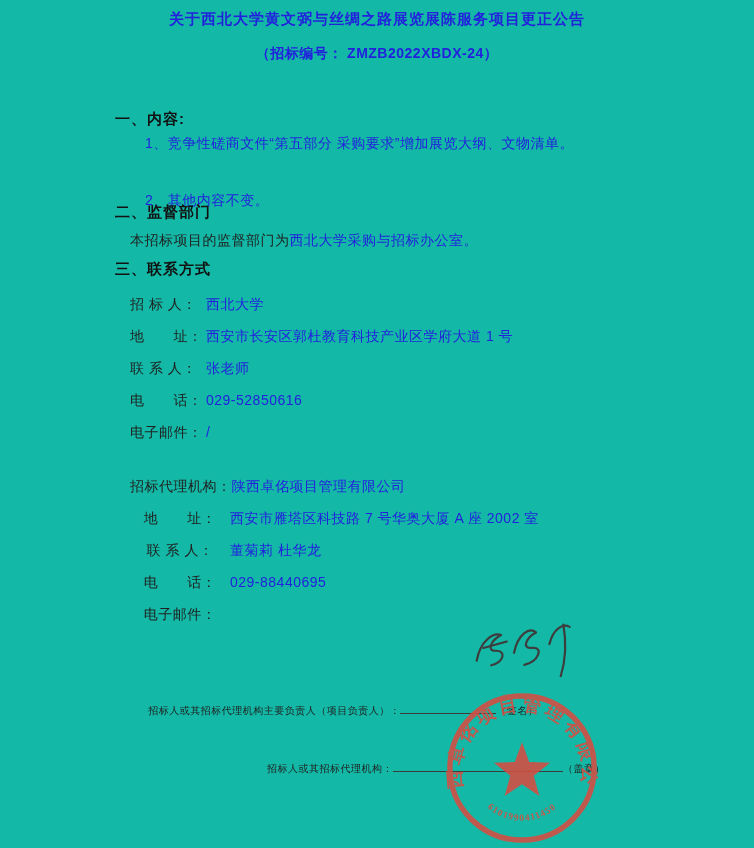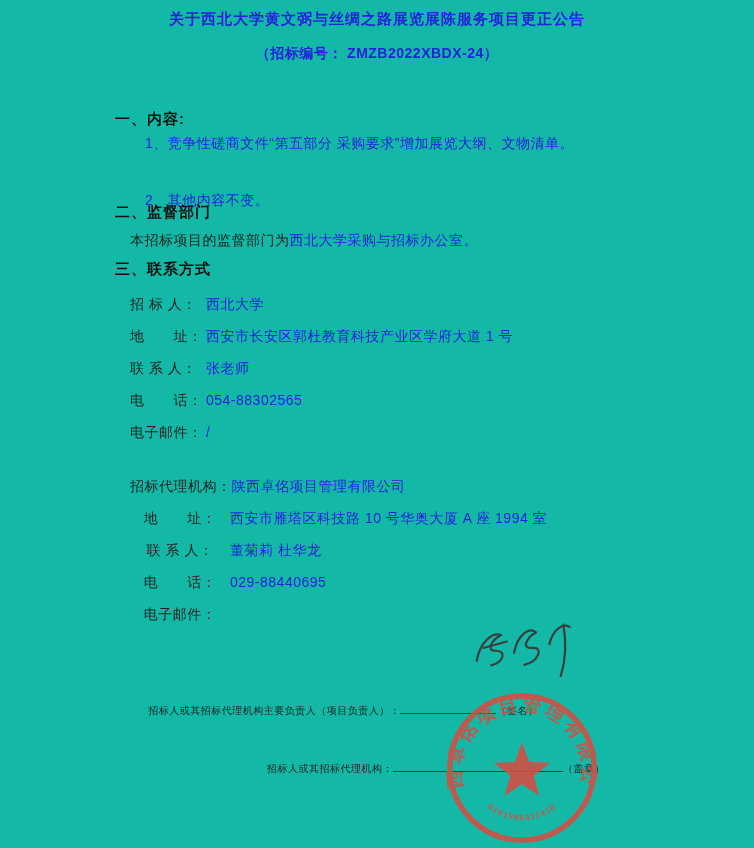--- a/index.html
+++ b/index.html
@@ -112,36 +112,36 @@
     <div class="crow">
       <span class="clabel">地　　址：</span>
       <span class="cvalue">西安市长安区郭杜教育科技产业区学府大道 1 号</span>
     </div>
     <div class="crow">
       <span class="clabel">联 系 人：</span>
       <span class="cvalue">张老师</span>
     </div>
     <div class="crow">
       <span class="clabel">电　　话：</span>
-      <span class="cvalue">054-88302565</span>
+      <span class="cvalue">029-52850616</span>
     </div>
     <div class="crow">
       <span class="clabel">电子邮件：</span>
       <span class="cvalue">/</span>
     </div>
   </div>
 
   <div class="contacts" id="contacts-agency">
     <div class="crow">
       <span class="clabel">招标代理机构：</span>
       <span class="cvalue">陕西卓佲项目管理有限公司</span>
     </div>
     <div class="crow">
       <span class="clabel">地　　址：</span>
-      <span class="cvalue">西安市雁塔区科技路 10 号华奥大厦 A 座 1994 室</span>
+      <span class="cvalue">西安市雁塔区科技路 7 号华奥大厦 A 座 2002 室</span>
     </div>
     <div class="crow">
       <span class="clabel">联 系 人：</span>
       <span class="cvalue">董菊莉 杜华龙</span>
     </div>
     <div class="crow">
       <span class="clabel">电　　话：</span>
       <span class="cvalue">029-88440695</span>
     </div>
     <div class="crow">

